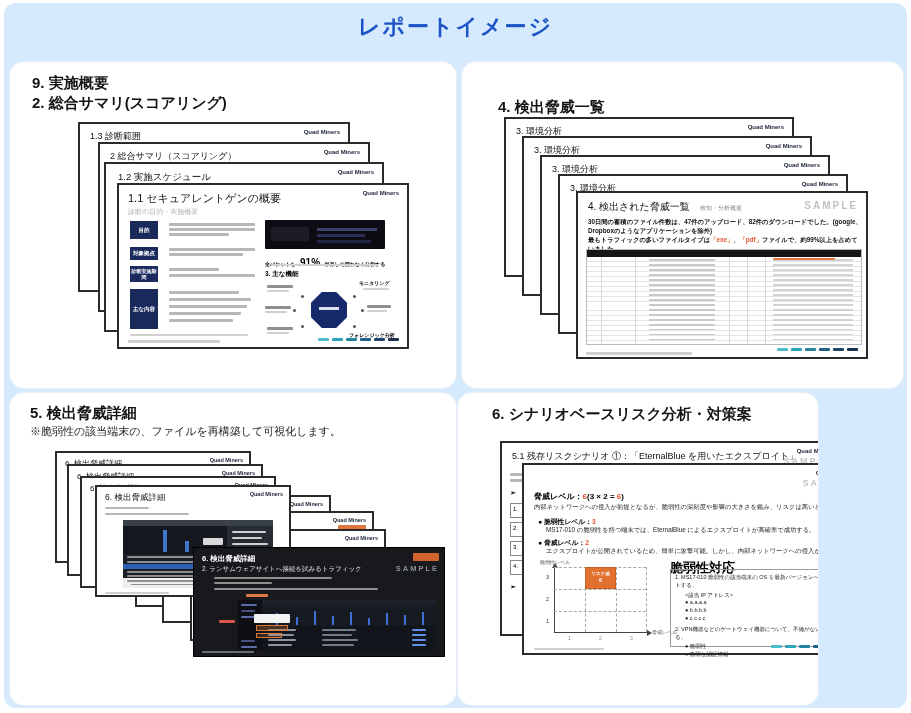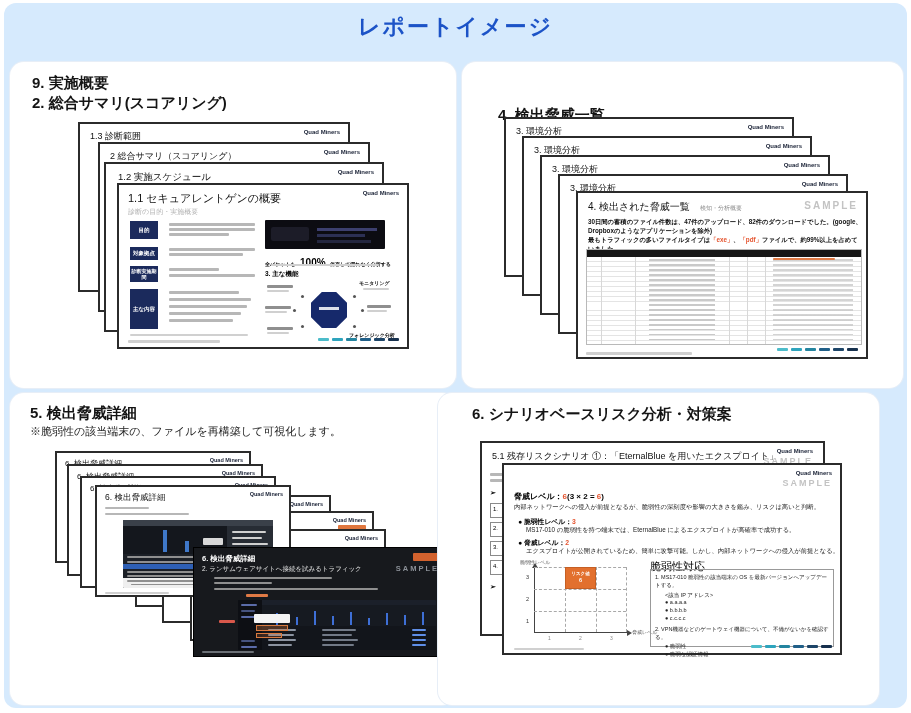--- a/index.html
+++ b/index.html
@@ -4,21 +4,21 @@
 <style>
 *{margin:0;padding:0;box-sizing:border-box}
 html,body{width:911px;height:713px;background:#fff;font-family:"Liberation Sans",sans-serif;overflow:hidden}
 body{position:relative}
 .bg{position:absolute;left:4px;top:3px;right:4px;bottom:5px;background:#d6eafd;border-radius:12px}
 .page-title{position:absolute;top:12px;left:0;right:0;text-align:center;font-size:22px;font-weight:bold;color:#1c53c7;letter-spacing:2px}
 .card{position:absolute;background:#fff;border-radius:14px;overflow:hidden;box-shadow:0 0 0 1px #e7eef7}
 .q1{left:10px;top:62px;width:446px;height:326px}
 .q2{left:462px;top:62px;width:441px;height:326px}
 .q3{left:10px;top:393px;width:446px;height:312px}
-.q4{left:438px;top:393px;width:441px;height:312px}
+.q4{left:458px;top:393px;width:360px;height:312px}
 .hd{position:absolute;font-weight:bold;color:#141414;font-size:15px;white-space:nowrap}
 .note{position:absolute;color:#222;font-size:11px;white-space:nowrap}
 .slide{position:absolute;background:#fff;border:2px solid #2b2b2b}
 .sl-title{position:absolute;font-weight:normal;color:#111;white-space:nowrap}
 .qm{position:absolute;font-weight:bold;color:#1b2337;font-size:6px;white-space:nowrap}
 .sample{position:absolute;font-weight:bold;color:#c3c3c3;letter-spacing:2px;white-space:nowrap}
 .bar{position:absolute;background:#b7b7b7;border-radius:1px}
 .bar.dk{background:#8f8f8f}
 .bar.lt{background:#d0d0d0}
 .bar.or{background:#e07a45}
@@ -93,21 +93,21 @@
     <div class="bar lt" style="left:11px;top:149px;width:118px;height:2px"></div>
 
     <div style="position:absolute;left:146px;top:35px;width:120px;height:29px;background:#0c0c12;border-radius:1px;overflow:hidden">
       <div style="position:absolute;left:6px;top:7px;width:38px;height:14px;background:#1c1c28;border-radius:2px"></div>
       <div style="position:absolute;left:52px;top:8px;width:60px;height:3px;background:#3c3f6e"></div>
       <div style="position:absolute;left:52px;top:14px;width:48px;height:3px;background:#2c3054"></div>
       <div style="position:absolute;left:52px;top:20px;width:54px;height:3px;background:#23263f"></div>
     </div>
     <div style="position:absolute;left:146px;top:67px;width:120px;text-align:center;white-space:nowrap">
       <span style="font-size:5px;font-weight:bold">全パケットを</span>
-      <span style="font-size:10px;font-weight:bold">100%</span>
+      <span style="font-size:10px;font-weight:bold">91%</span>
       <span style="font-size:5px;font-weight:bold">保存して漏れなく分析する</span>
     </div>
     <div class="bar lt" style="left:152px;top:79px;width:108px;height:2px"></div>
     <div style="position:absolute;left:146px;top:85px;font-size:6.5px;font-weight:bold">3. 主な機能</div>
 
     <div style="position:absolute;left:146px;top:94px;width:132px;height:62px">
       <div class="oct" style="left:46px;top:13px;width:36px;height:36px">
         <div style="position:absolute;left:8px;top:15px;width:20px;height:3px;background:rgba(255,255,255,.85)"></div>
       </div>
       <div class="dot" style="left:36px;top:16px"></div>
@@ -135,21 +135,21 @@
         <span class="dash d2"></span>
         <span class="dash d3"></span>
         <span class="dash d4"></span>
         <span class="dash d5"></span>
         <span class="dash d6"></span>
     </div>
   </div>
 </div>
 
 <div class="card q2">
-  <div class="hd" style="left:36px;top:44px">4. 検出脅威一覧</div>
+  <div class="hd" style="left:36px;top:36px">4. 検出脅威一覧</div>
 
   <div class="slide" style="left:42px;top:55px;width:290px;height:160px">
     <div class="sl-title" style="left:10px;top:6px;font-size:9px">3. 環境分析</div>
     <div class="qm" style="right:8px;top:5px">Quad Miners</div>
   </div>
   <div class="slide" style="left:60px;top:74px;width:290px;height:160px">
     <div class="sl-title" style="left:10px;top:6px;font-size:9px">3. 環境分析</div>
     <div class="qm" style="right:8px;top:5px">Quad Miners</div>
   </div>
   <div class="slide" style="left:78px;top:93px;width:290px;height:160px">
@@ -364,21 +364,21 @@
       <div style="position:absolute;left:6px;top:59px;font-size:5.5px;color:#333">1</div>
       <div style="position:absolute;left:28px;top:76px;font-size:5px;color:#888">1</div>
       <div style="position:absolute;left:59px;top:76px;font-size:5px;color:#888">2</div>
       <div style="position:absolute;left:90px;top:76px;font-size:5px;color:#888">3</div>
       <div style="position:absolute;left:45px;top:8px;width:31px;height:22px;background:#e2702e;border:1px solid #c55f24;color:#fff;text-align:center;line-height:1.3;padding-top:3px">
         <div style="font-size:4.5px;font-weight:bold">リスク値</div>
         <div style="font-size:5.5px;font-weight:bold">6</div>
       </div>
     </div>
 
-    <div style="position:absolute;left:146px;top:94px;font-size:11px;font-weight:normal">脆弱性対応</div>
+    <div style="position:absolute;left:146px;top:94px;font-size:13px;font-weight:bold">脆弱性対応</div>
     <div style="position:absolute;left:146px;top:104px;width:184px;height:78px;border:1px solid #999;padding:4px;font-size:5.5px;line-height:1.42;color:#222">
       <div>1. MS17-010 脆弱性の該当端末の OS を最新バージョンへアップデートする。</div>
       <div style="padding-left:10px;margin-top:2px">&lt;該当 IP アドレス&gt;</div>
       <div style="padding-left:10px">● a.a.a.a</div>
       <div style="padding-left:10px">● b.b.b.b</div>
       <div style="padding-left:10px">● c.c.c.c</div>
       <div style="margin-top:3px">2. VPN機器などのゲートウェイ機器について、不備がないかを確認する。</div>
       <div style="padding-left:10px;margin-top:2px">● 脆弱性</div>
       <div style="padding-left:10px">● 脆弱な認証情報</div>
     </div>

